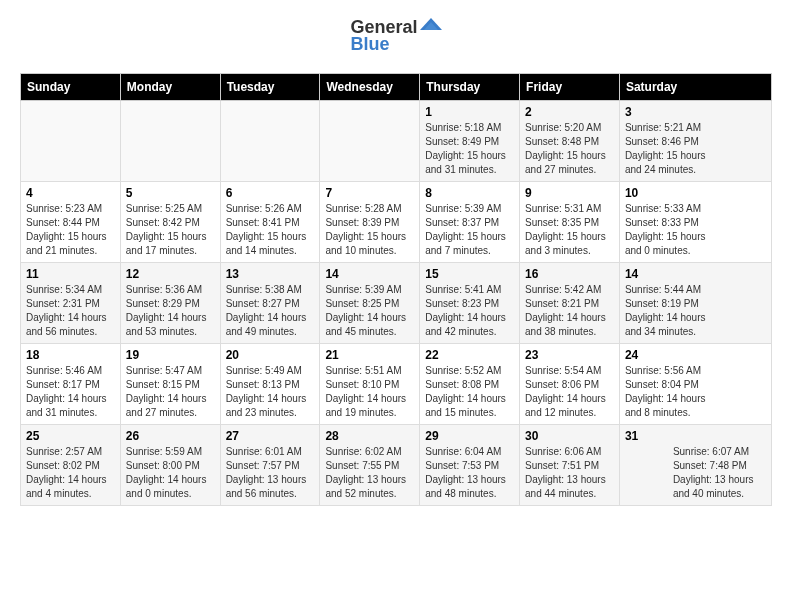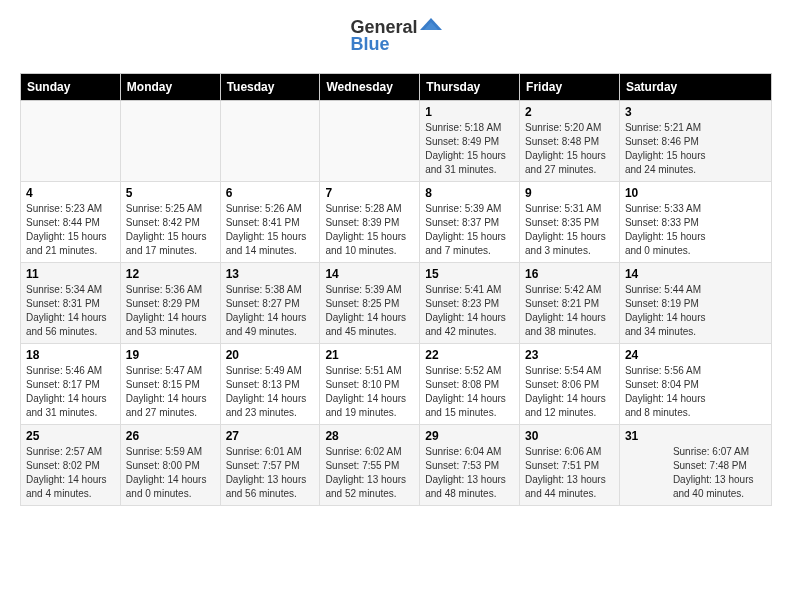--- a/index.html
+++ b/index.html
@@ -197,21 +197,21 @@
           <div class="cell-text" style="white-space: pre-line;">Sunrise: 5:33 AM
 Sunset: 8:33 PM
 Daylight: 15 hours
 and 0 minutes.</div>
         </td>
       </tr>
       <tr>
         <td>
           <span class="day-number">11</span>
           <div class="cell-text" style="white-space: pre-line;">Sunrise: 5:34 AM
-Sunset: 8:31 PM
+Sunset: 2:31 PM
 Daylight: 14 hours
 and 56 minutes.</div>
         </td>
         <td>
           <span class="day-number">12</span>
           <div class="cell-text" style="white-space: pre-line;">Sunrise: 5:36 AM
 Sunset: 8:29 PM
 Daylight: 14 hours
 and 53 minutes.</div>
         </td>

